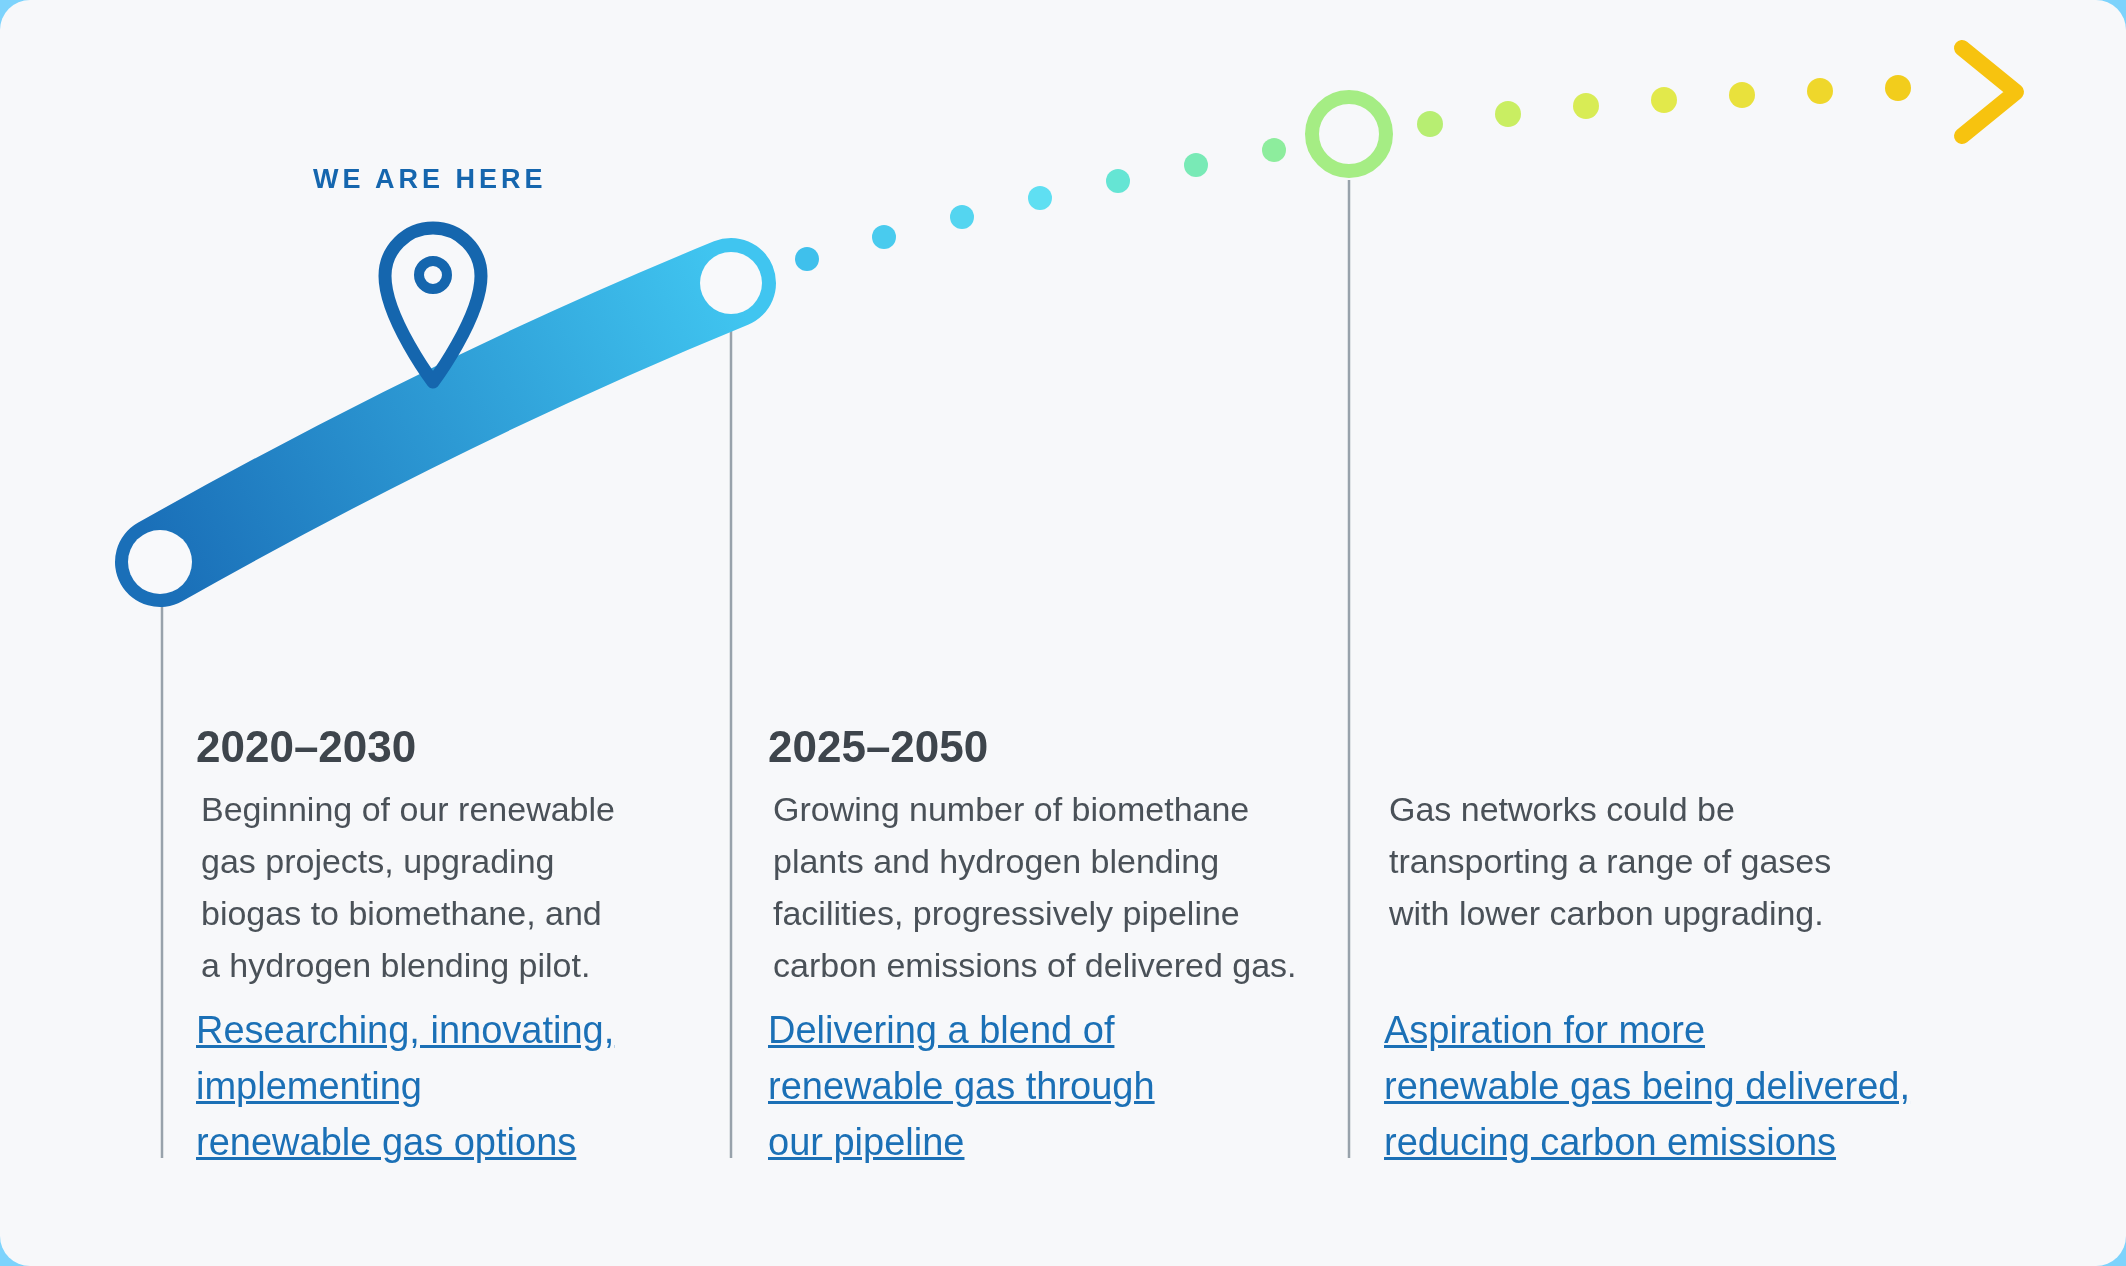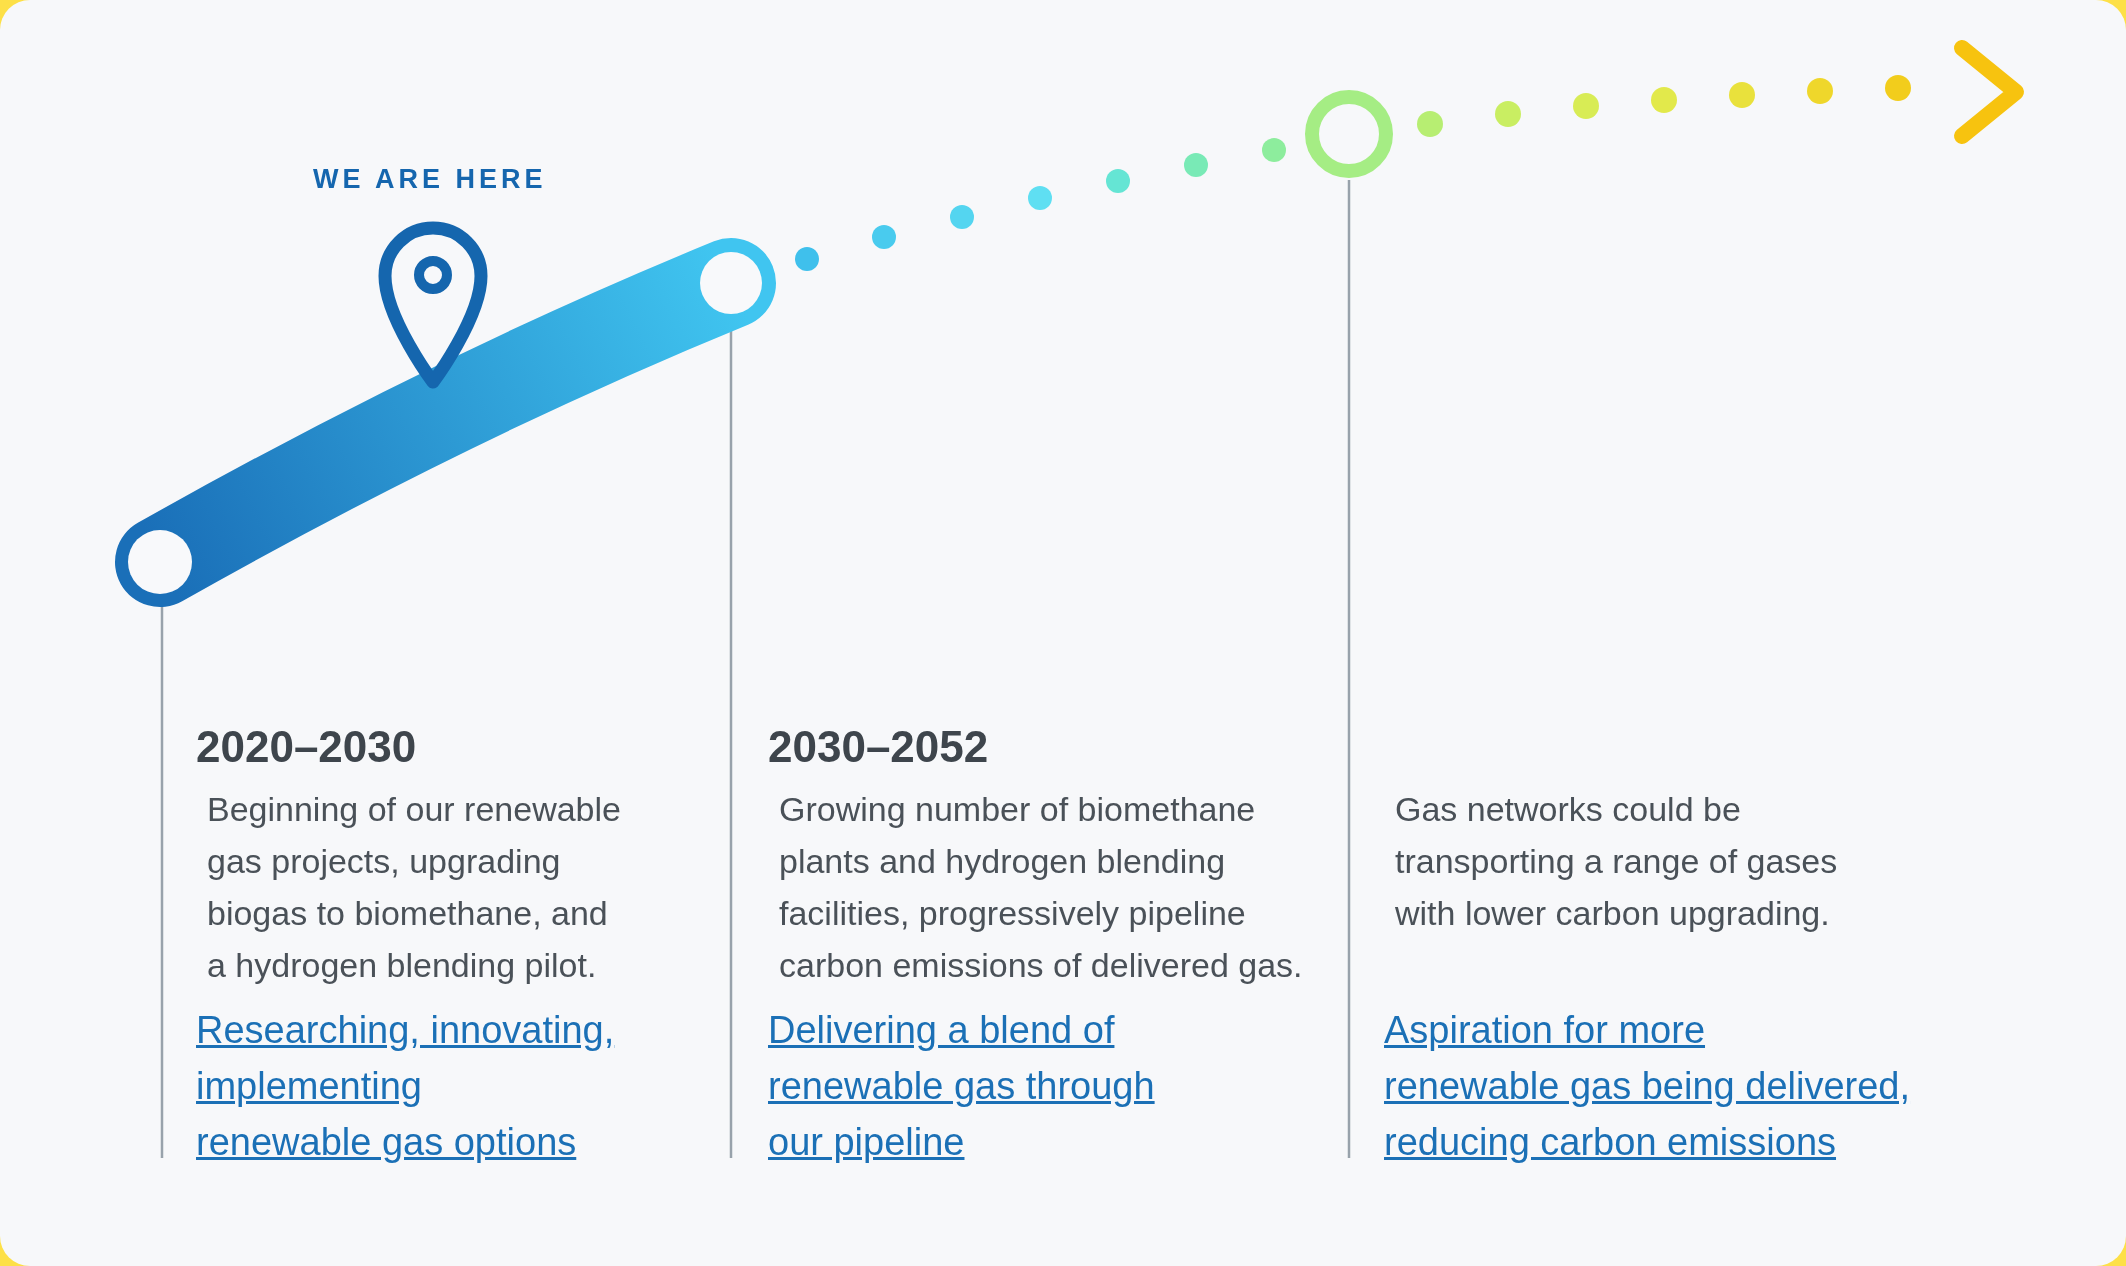--- a/index.html
+++ b/index.html
@@ -1,40 +1,40 @@
 <!DOCTYPE html>
 <html><head>
 <meta charset="utf-8">
 <style>
   html,body{margin:0;padding:0;background:#ffffff;}
   .stage{
     position:relative;
     width:2126px;height:1266px;
-    background:#fde047;
+    background:#7dd3fc;
     font-family:"Liberation Sans", sans-serif;
     overflow:hidden;
   }
   .card{
     position:absolute;inset:0;
     background:#f7f8fa;
     border-radius:30px;
   }
   .gfx{position:absolute;left:0;top:0;width:2126px;height:1266px;}
   .marker-label{
     position:absolute;left:313px;top:164px;
     font-size:27px;font-weight:700;letter-spacing:4px;
     color:#1566ae;white-space:nowrap;
   }
   .col{position:absolute;top:705px;}
   .col .period{
     font-size:44px;font-weight:700;color:#3e454c;
     position:absolute;top:17px;left:0;white-space:nowrap;
   }
   .col .desc{
-    position:absolute;top:78px;left:11px;
+    position:absolute;top:78px;left:5px;
     font-size:34px;line-height:52px;color:#4a5158;
     white-space:pre-line;
   }
   .col .highlight{
     position:absolute;top:297px;left:0;
     font-size:38px;line-height:56px;color:#1b70b6;
     white-space:pre-line;
     text-decoration:underline;
   }
   .col1{left:196px;width:520px;height:470px;}
@@ -97,21 +97,21 @@
     <div class="desc">Beginning of our renewable
 gas projects, upgrading
 biogas to biomethane, and
 a hydrogen blending pilot.</div>
     <div class="highlight">Researching, innovating,
 implementing
 renewable gas options</div>
   </div>
 
   <div class="col col2">
-    <div class="period">2030–2052</div>
+    <div class="period">2025–2050</div>
     <div class="desc">Growing number of biomethane
 plants and hydrogen blending
 facilities, progressively pipeline
 carbon emissions of delivered gas.</div>
     <div class="highlight">Delivering a blend of
 renewable gas through
 our pipeline</div>
   </div>
 
   <div class="col col3">

